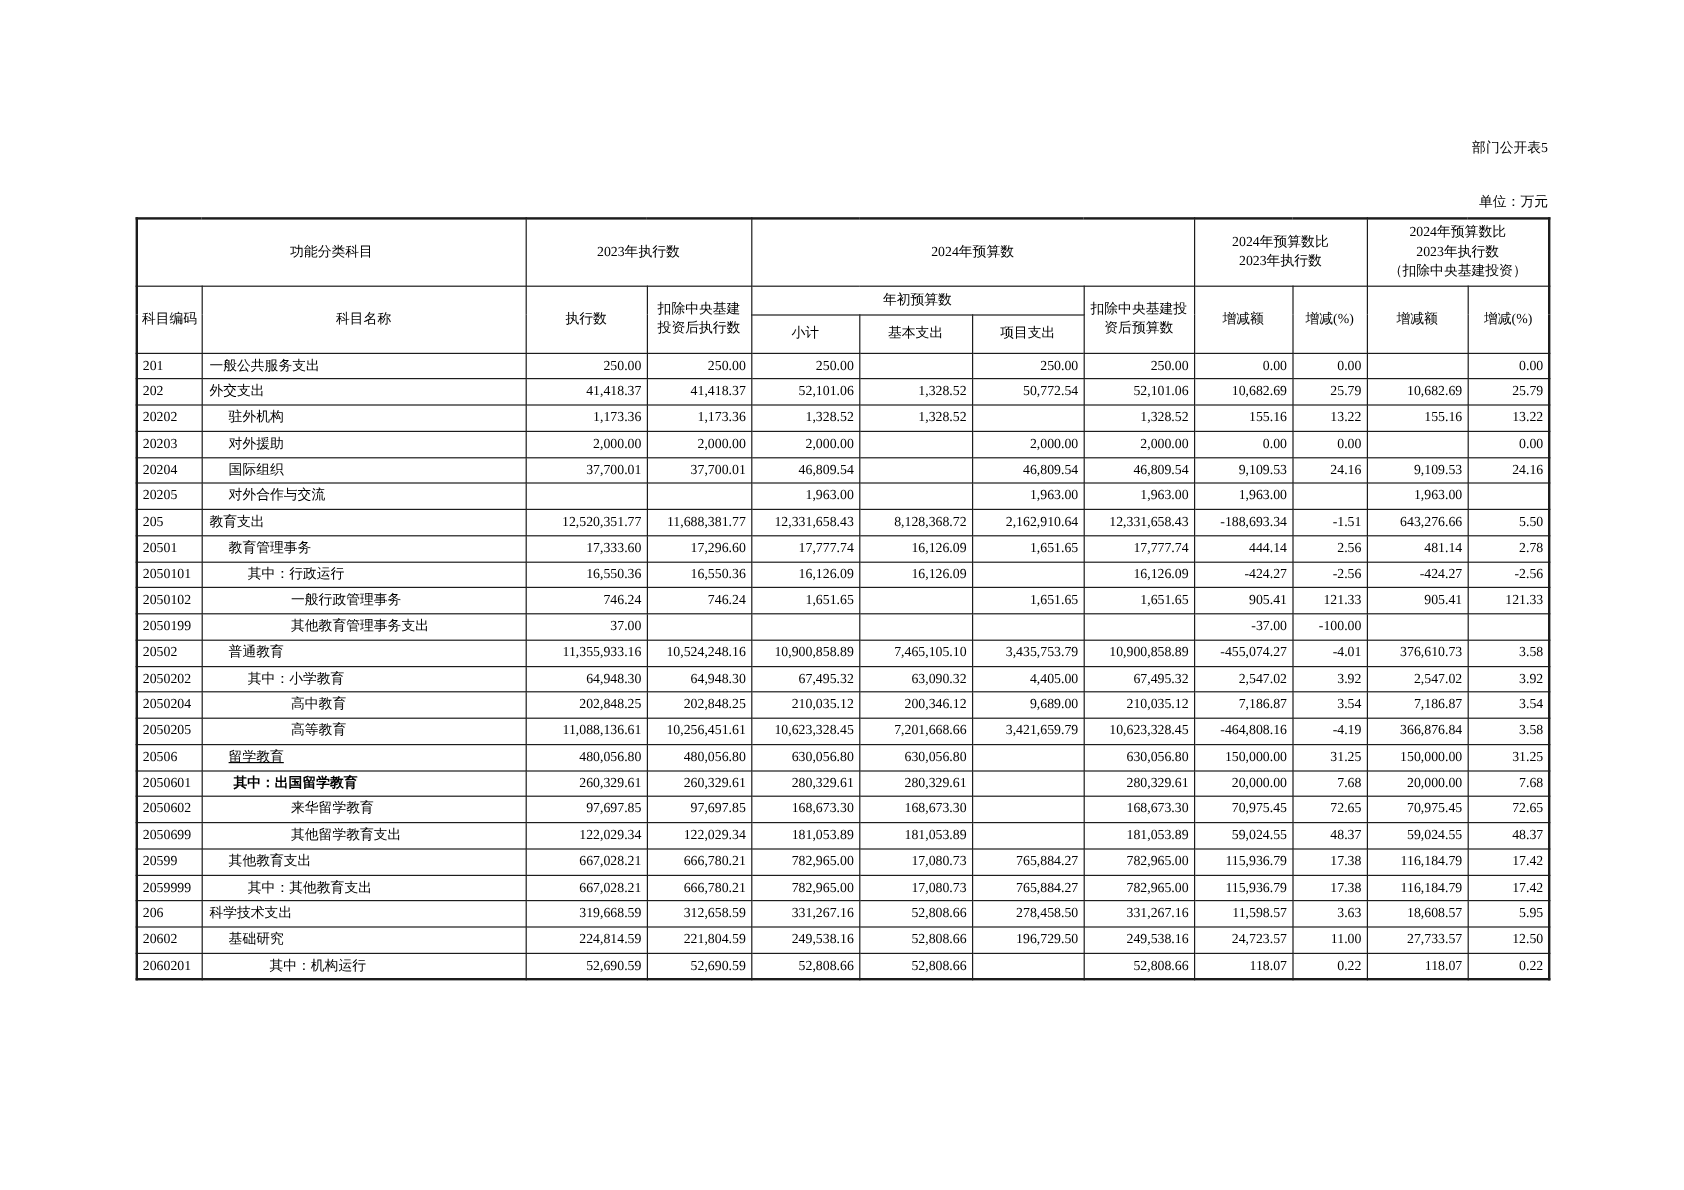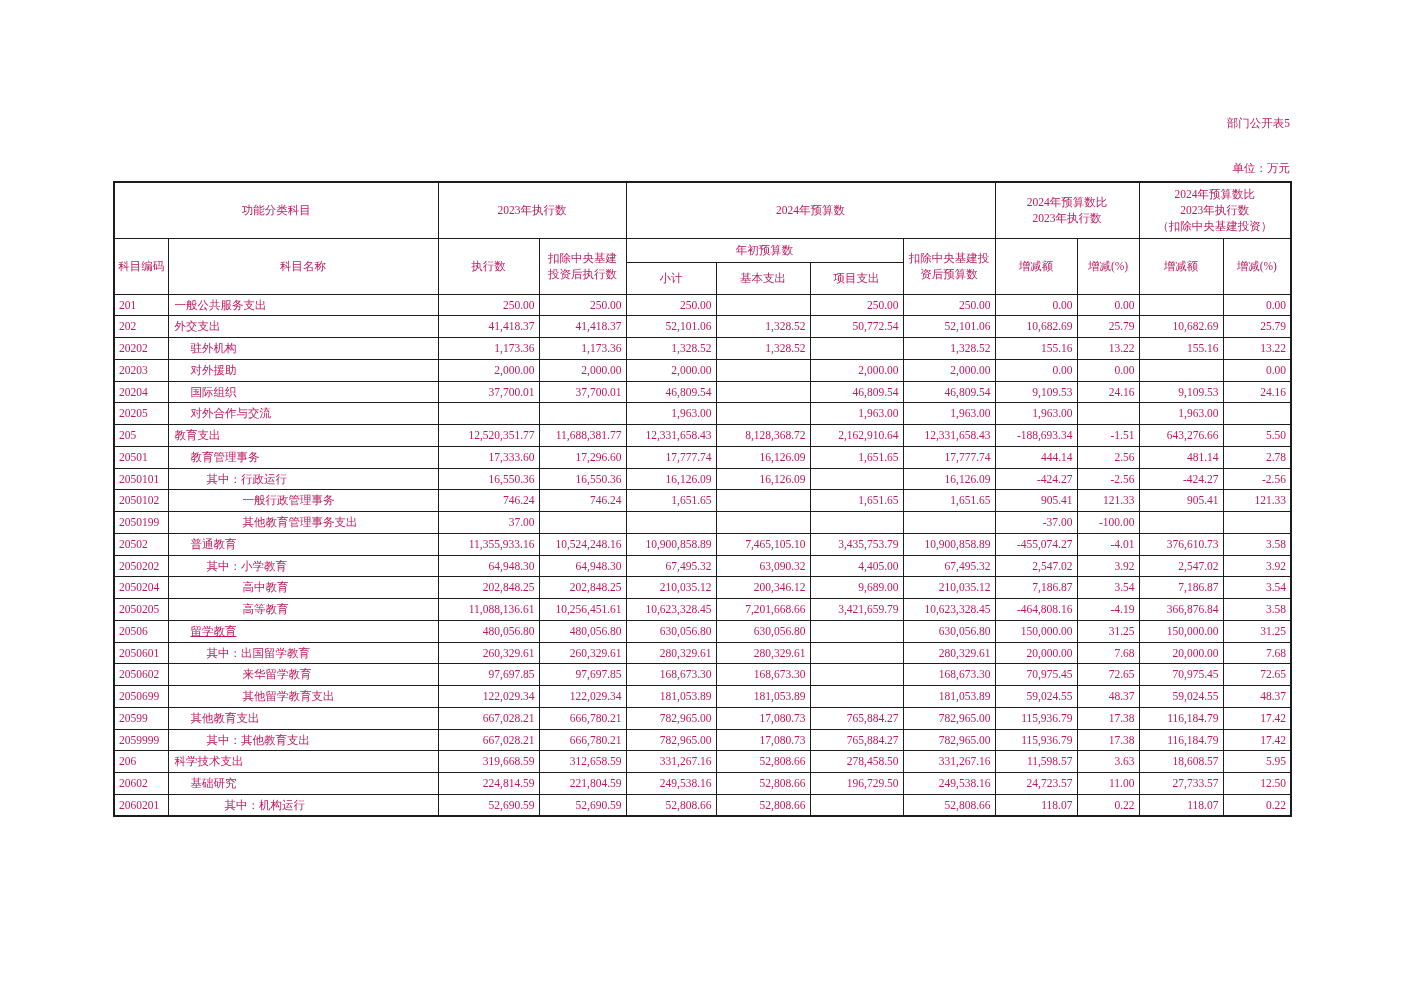--- a/index.html
+++ b/index.html
@@ -3,21 +3,21 @@
 <meta charset="utf-8">
 <style>
   * { box-sizing: border-box; }
   html,body { margin:0; padding:0; background:#ffffff; }
   .page {
     position: relative;
     width: 1403px;
     height: 992px;
     background: #ffffff;
     font-family: "Liberation Serif", "DejaVu Serif", serif;
-    color: #be185d;
+    color: #000000;
     overflow: hidden;
   }
   .corner {
     position: absolute;
     top: 116px;
     right: 113px;
     font-size: 11.5px;
   }
   .title {
     position: absolute;
@@ -355,21 +355,21 @@
           <td class="num">630,056.80</td>
           <td class="num"></td>
           <td class="num">630,056.80</td>
           <td class="num">150,000.00</td>
           <td class="num">31.25</td>
           <td class="num">150,000.00</td>
           <td class="num">31.25</td>
         </tr>
         <tr>
           <td class="code">2050601</td>
-          <td class="name" style="padding-left: 38px;">其中：出国留学教育</td>
+          <td class="name" style="padding-left: 26px; font-weight: bold;">其中：出国留学教育</td>
           <td class="num">260,329.61</td>
           <td class="num">260,329.61</td>
           <td class="num">280,329.61</td>
           <td class="num">280,329.61</td>
           <td class="num"></td>
           <td class="num">280,329.61</td>
           <td class="num">20,000.00</td>
           <td class="num">7.68</td>
           <td class="num">20,000.00</td>
           <td class="num">7.68</td>

